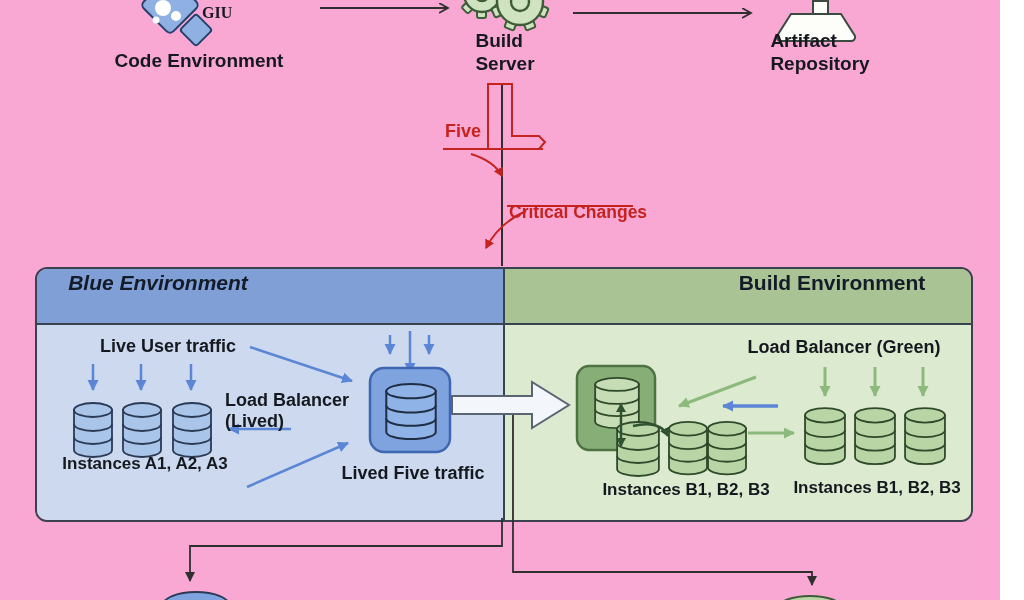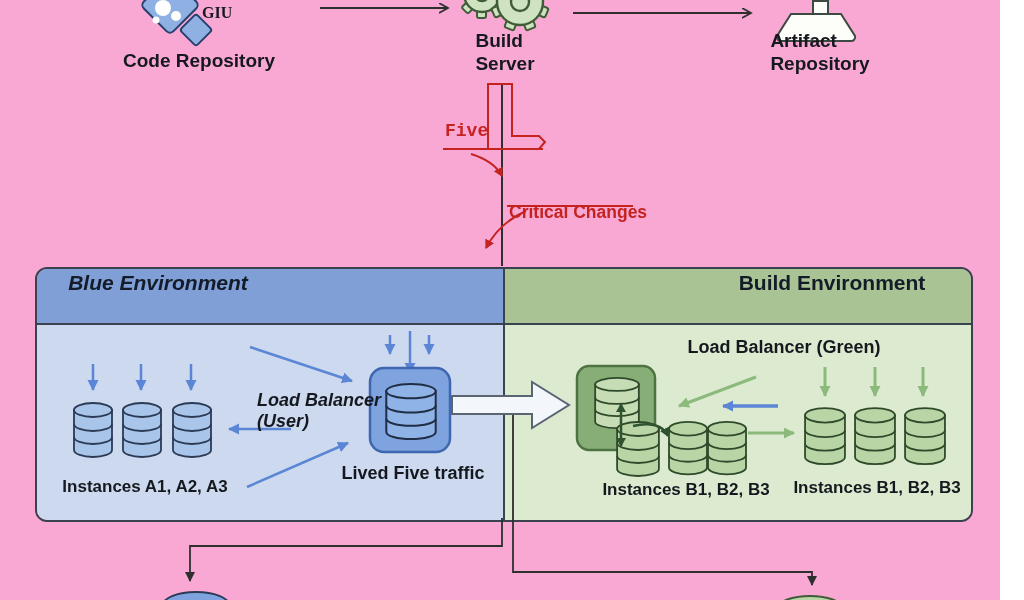--- a/index.html
+++ b/index.html
@@ -179,48 +179,49 @@
       <path d="M923,367 V396" stroke="#8cba7c" stroke-width="3" marker-end="url(#mG)"></path>
     </g>
     <g fill="#b9d5a6" stroke="#2f4a2a" stroke-width="1.8">
       <use href="#cyl" transform="translate(804,407) scale(1.05,1.04)"></use>
       <use href="#cyl" transform="translate(854,407) scale(1.05,1.04)"></use>
       <use href="#cyl" transform="translate(904,407) scale(1.05,1.04)"></use>
     </g>
   </svg>
 
   <div class="lbl giu" style="left:202px;top:4px;">GIU</div>
-  <div class="lbl ctr t19" style="left:199px;top:49px;">Code Repository</div>
+  <div class="lbl ctr t19" style="left:199px;top:49px;">Code Environment</div>
 
   <div class="lbl ctr t19" style="left:505px;top:29px;">
     <div>Build</div>
     <div>Server</div>
   </div>
 
   <div class="lbl ctr t19" style="left:820px;top:29px;">
     <div>Artifact</div>
     <div>Repository</div>
   </div>
 
-  <div class="lbl red" style="left:445px;top:121px;font-family:Liberation Mono, monospace;">Five</div>
+  <div class="lbl red" style="left:445px;top:121px;">Five</div>
   <div class="lbl red" style="left:509px;top:182px;font-size:17.5px;margin-top:20px;">Critical Changes</div>
 
   <div class="lbl ctr title" style="left:158px;top:270px;font-style:italic;">
     <div>Blue Environment</div>
   </div>
   <div class="lbl ctr title" style="left:832px;top:270px;">
     <div>Build Environment</div>
   </div>
 
-
-  <div class="lbl ctr t18" style="left:319px;top:390px;line-height:21px;font-style:italic;">
+  <div class="lbl ctr t18" style="left:168px;top:336px;">Live User traffic</div>
+
+  <div class="lbl ctr t18" style="left:287px;top:390px;line-height:21px;">
     <div>Load Balancer</div>
-    <div>(User)</div>
+    <div>(Lived)</div>
   </div>
 
   <div class="lbl ctr t18" style="left:413px;top:463px;">Lived Five traffic</div>
-  <div class="lbl ctr t17" style="left:145px;top:477px;">Instances A1, A2, A3</div>
-
-  <div class="lbl ctr t18" style="left:784px;top:337px;">Load Balancer (Green)</div>
+  <div class="lbl ctr t17" style="left:145px;top:454px;">Instances A1, A2, A3</div>
+
+  <div class="lbl ctr t18" style="left:844px;top:337px;">Load Balancer (Green)</div>
   <div class="lbl ctr t17" style="left:686px;top:480px;">Instances B1, B2, B3</div>
   <div class="lbl ctr t17" style="left:877px;top:478px;">Instances B1, B2, B3</div>
 
 </div>
 
 </body></html>

